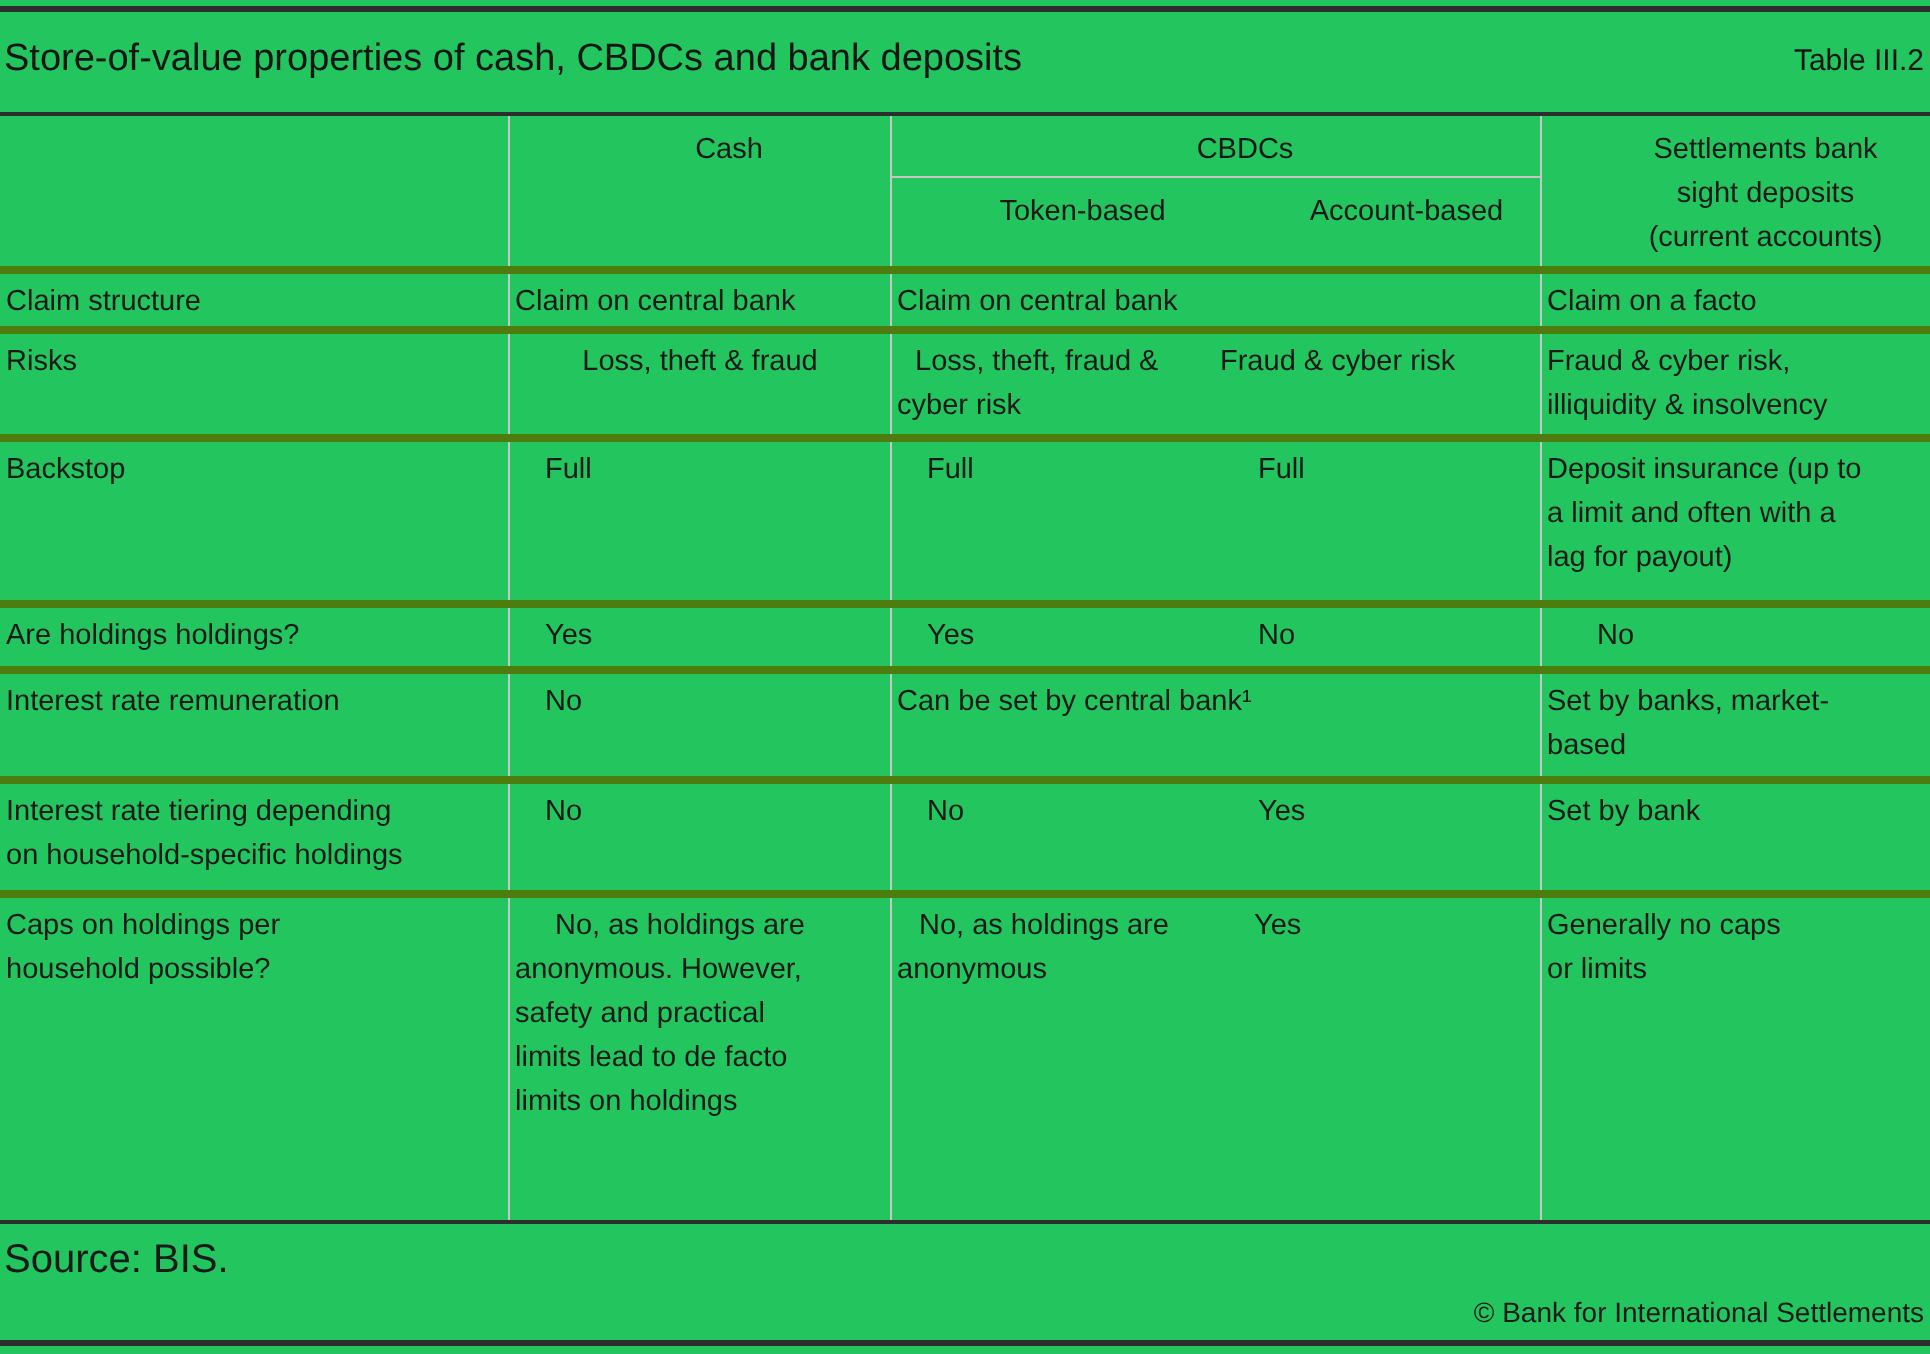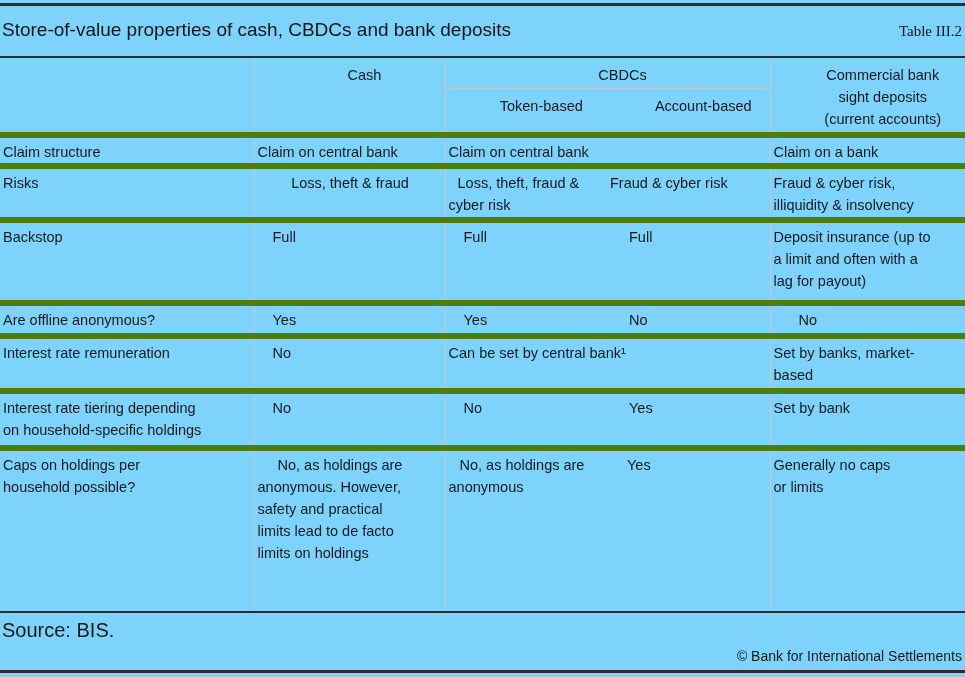--- a/index.html
+++ b/index.html
@@ -1,35 +1,35 @@
 <!DOCTYPE html>
 <html><head>
 <meta charset="utf-8">
 <style>
   html,body{margin:0;padding:0;background:#ffffff;}
   .page{
-    position:relative;width:965px;height:677px;background:#7dd3fc;overflow:hidden;
+    position:relative;width:965px;height:677px;background:#22c55e;overflow:hidden;
     font-family:"Liberation Sans","DejaVu Sans",sans-serif;color:#1a1a1a;
   }
   .rule{position:absolute;left:0;right:0;background:#2e2e2e;}
   .rule-top{top:3px;height:3px;}
   .rule-bottom{top:670px;height:3px;}
 
   .title-bar{position:absolute;top:16px;left:2px;right:3px;display:flex;justify-content:space-between;align-items:baseline;}
   .title{font-size:19px;line-height:28px;letter-spacing:0;color:#161616;}
-  .table-num{font-size:15px;color:#161616;font-family:Liberation Serif, serif;}
+  .table-num{font-size:15px;color:#161616;}
 
   table.tbl{
     position:absolute;top:56px;left:0;width:965px;
     border-collapse:collapse;table-layout:fixed;
     font-size:14.5px;color:#1a1a1a;
   }
   thead{border-top:2.5px solid #2e2e2e;border-bottom:2.5px solid #2e2e2e;}
   tbody{border-bottom:2.5px solid #2e2e2e;}
-  tbody tr{border-top:6px solid #4d7c0f;}
+  tbody tr{border-top:4px solid #4d7c0f;}
   th,td{
     vertical-align:top;text-align:left;font-weight:400;
     padding:3px 2px 0 3px;line-height:22px;white-space:pre-line;
   }
   thead th{padding-top:6px;padding-left:32px;}
   tr.h1{height:31px;}
   tr.h2{height:47px;}
   tbody tr:nth-child(1){height:30px;}
   tbody tr:nth-child(2){height:54px;}
   tbody tr:nth-child(3){height:83px;padding-left:24px;}
@@ -72,56 +72,56 @@
         <col style="width:191px">
         <col style="width:162px">
         <col style="width:163px">
         <col style="width:195px">
     </colgroup>
     <thead>
       <tr class="h1">
         <th rowspan="2"></th>
         <th rowspan="2" class="bl ctr">Cash</th>
         <th colspan="2" class="bl ctr cbdc-spanner">CBDCs</th>
-        <th rowspan="2" class="bl ctr">Commercial bank
+        <th rowspan="2" class="bl ctr">Settlements bank
 sight deposits
 (current accounts)</th>
       </tr>
       <tr class="h2">
         <th class="bl ctr">Token-based</th>
         <th class="ctr">Account-based</th>
       </tr>
     </thead>
     <tbody>
       <tr>
         <td>Claim structure</td>
         <td class="bl">Claim on central bank</td>
         <td class="bl" colspan="2">Claim on central bank</td>
-        <td class="bl">Claim on a bank</td>
+        <td class="bl">Claim on a facto</td>
       </tr>
       <tr>
         <td>Risks</td>
         <td class="bl ctr">Loss, theft &amp; fraud</td>
         <td class="bl ti-9">Loss, theft, fraud &amp;
 cyber risk</td>
         <td>Fraud &amp; cyber risk</td>
         <td class="bl">Fraud &amp; cyber risk,
 illiquidity &amp; insolvency</td>
       </tr>
       <tr>
         <td>Backstop</td>
         <td class="bl ind-s">Full</td>
         <td class="bl ind-t">Full</td>
         <td class="ind-a">Full</td>
         <td class="bl">Deposit insurance (up to
 a limit and often with a
 lag for payout)</td>
       </tr>
       <tr>
-        <td>Are offline anonymous?</td>
+        <td>Are holdings holdings?</td>
         <td class="bl ind-s">Yes</td>
         <td class="bl ind-t">Yes</td>
         <td class="ind-a">No</td>
         <td class="bl ind-c">No</td>
       </tr>
       <tr>
         <td>Interest rate remuneration</td>
         <td class="bl ind-s">No</td>
         <td class="bl" colspan="2">Can be set by central bank¹</td>
         <td class="bl">Set by banks, market-

